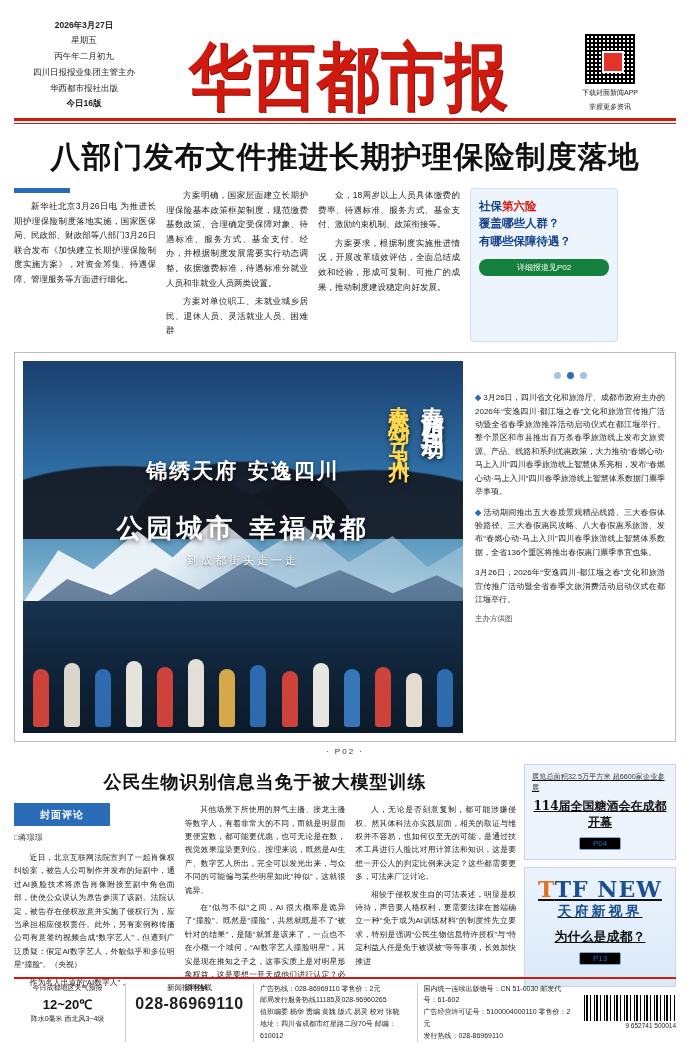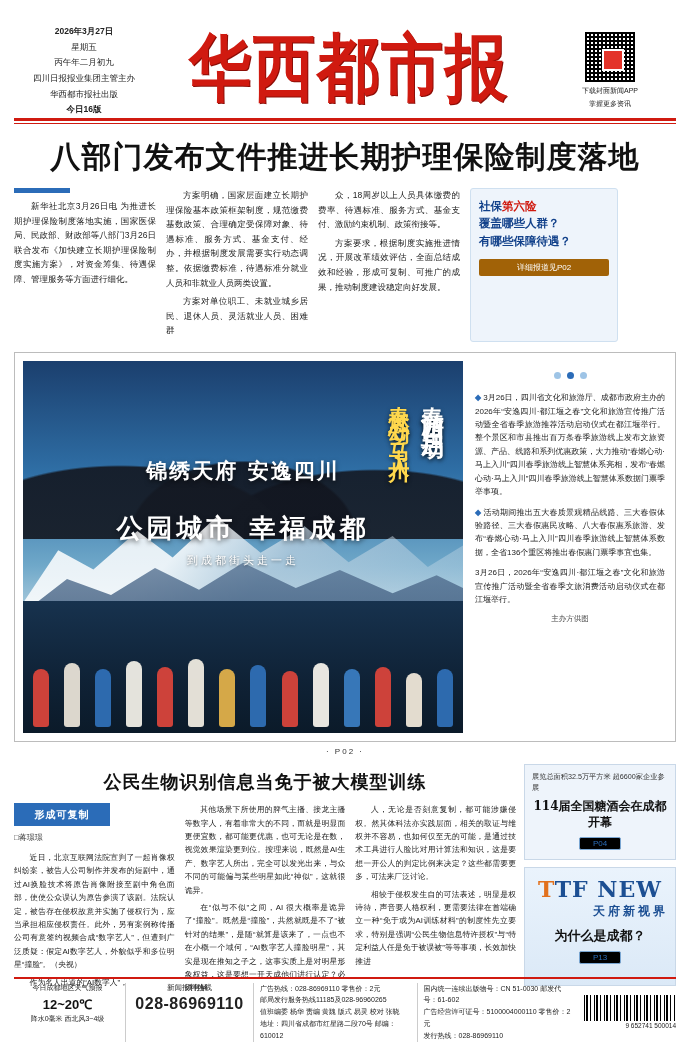--- a/index.html
+++ b/index.html
@@ -8,21 +8,21 @@
     width:690px; height:1050px;
     background:#ffffff;
     font-family:"Liberation Sans", sans-serif;
     color:#111;
     position:relative;
     overflow:hidden;
   }
   .page { width:690px; height:1050px; position:relative; padding:0 14px; }
 
   
-  .masthead { display:flex; align-items:center; padding-top:24px; height:112px; }
+  .masthead { display:flex; align-items:flex-end; padding-top:24px; height:112px; }
   .mh-left {
     width:140px; text-align:center; font-size:8.5px; line-height:1.85;
     color:#222; padding-top:6px;
   }
   .mh-left div { white-space:nowrap; }
   .mh-left .bold { font-weight:bold; }
   .mh-center { flex:1; display:flex; align-items:center; justify-content:center; }
   .logo {
     font-family:"DejaVu Serif", serif;
     font-weight:bold;
@@ -62,22 +62,22 @@
   .lead-col { width:142px; font-size:8.5px; line-height:1.72; text-align:justify; color:#222; }
   .lead-col p { margin:0 0 4px; text-indent:2em; }
   .bar { width:56px; height:5px; background:#2b6cb8; margin-bottom:6px; }
   .lead-box {
     width:148px; background:#eef4fb; border:1px solid #cfe0f0; border-radius:3px;
     padding:9px 8px; position:relative;
   }
   .lead-box .lb-title { font-size:11.5px; font-weight:bold; line-height:1.5; color:#11408a; font-family:"DejaVu Serif",serif;}
   .lead-box .lb-title .hl { color:#d01a10; }
   .lead-box .lb-btn {
-    margin-top:9px; background:#a16207; color:#fff; font-size:8px; text-align:center;
-    padding:3px 0; border-radius:2px;
+    margin-top:9px; background:#15803d; color:#fff; font-size:8px; text-align:center;
+    padding:3px 0; border-radius:8px;
   }
 
   
   .feature { margin-top:10px; border:1px solid #bcbcbc; padding:8px; display:flex; gap:8px; height:390px; background:#fff;}
   .photo { width:440px; position:relative; overflow:hidden; background:#0d2340; }
   .sky { position:absolute; inset:0; background:linear-gradient(180deg,#1b3f6e 0%,#2f6fa6 30%,#6fa8c9 55%,#b9d4e2 70%,#cfe0e8 100%); }
   .mtn {
     position:absolute; left:0; right:0; bottom:130px; height:120px;
     background:
       linear-gradient(135deg,rgba(255,255,255,0.85) 0 40%, rgba(190,210,225,0.7) 60%, rgba(255,255,255,0.2) 100%);
@@ -126,48 +126,48 @@
     font-family:"DejaVu Serif",serif; font-weight:bold; font-size:23px; color:#fff;
     letter-spacing:6px; text-shadow:0 2px 4px rgba(0,0,0,.6);
   }
   .f-right { flex:1; position:relative; padding:4px 2px 0 4px; }
   .dots { text-align:center; margin-bottom:8px; }
   .dots span { display:inline-block; width:7px; height:7px; border-radius:50%; background:#2b6cb8; margin:0 3px; }
   .dots span:nth-child(1){ background:#9ec4e6; }
   .dots span:nth-child(3){ background:#9ec4e6; }
   .f-item { font-size:8px; line-height:1.68; text-align:justify; color:#222; margin-bottom:7px; }
   .f-item .dia { color:#2b6cb8; font-weight:bold; margin-right:2px; }
-  .f-sign { text-align:center; font-size:7.5px; color:#444; margin-top:2px;}
+  .f-sign { text-align:left; font-size:7.5px; color:#444; margin-top:2px;}
 
   .pg-center { text-align:center; font-size:8px; color:#333; margin:5px 0 2px; letter-spacing:2px; }
 
   
   .lower { display:flex; gap:8px; margin-top:8px; }
   .lower-main { flex:1; }
   .sub-headline {
     text-align:center; font-family:"DejaVu Serif",serif; font-weight:bold;
     font-size:18px; letter-spacing:1px; margin:6px 0 9px;
   }
   .cols { display:flex; gap:10px; }
   .col { flex:1; font-size:7.8px; line-height:1.72; text-align:justify; color:#222; }
   .col p { margin:0 0 4px; text-indent:2em; }
   .tagbox { width:96px; background:#2b6cb8; color:#fff; text-align:center; font-size:10px;
      font-weight:bold; padding:3px 0; margin-bottom:5px; letter-spacing:1px;}
   .byline { font-size:8px; color:#333; margin-bottom:6px; }
 
-  .lower-side { width:152px; }
+  .lower-side { width:152px;text-decoration:underline; }
   .side-card { border:1px solid #c9d8e8; background:#eef4fb; padding:7px 7px 9px; margin-bottom:7px; text-align:center;}
   .side-kick { font-size:7.2px; color:#333; line-height:1.5; text-align:left;}
   .side-title { font-family:"DejaVu Serif",serif; font-weight:bold; font-size:12px; line-height:1.38; margin-top:4px; color:#111;}
   .side-btn { display:inline-block; min-width:42px; border:1px solid #7aa6d2; color:#2b6cb8;
      font-size:8px; padding:1px 8px; border-radius:2px; margin-top:6px; background:#000000;}
   .side-card2 { border:1px solid #c9d8e8; background:linear-gradient(180deg,#eaf3fc,#dbe9f7); padding:8px 7px 21px; text-align:center;}
   .tf-logo { font-family:"DejaVu Serif",serif; font-weight:bold; font-size:22px; color:#1c4f93; letter-spacing:1px;}
   .tf-logo .acc { color:#e2711d; }
-  .tf-sub { font-size:12px; color:#1c4f93; letter-spacing:3px; margin-top:1px; font-weight:bold;text-align:right;}
+  .tf-sub { font-size:14px; color:#1c4f93; letter-spacing:3px; margin-top:1px; font-weight:bold;}
   .tf-q { font-family:"DejaVu Serif",serif; font-weight:bold; font-size:13px; margin-top:7px;}
 
   
   .footer { position:absolute; left:14px; right:14px; bottom:8px; }
   .footer-rule { height:2px; background:#d01a10; }
   .footer-inner { display:flex; align-items:stretch; font-size:7px; color:#222; padding-top:4px; }
   .f-weather { width:112px; text-align:center; border-right:1px solid #ccc; padding-right:4px;}
   .f-weather .wt { font-size:7px; }
   .f-weather .temp { font-size:13px; font-weight:bold; color:#111; margin:2px 0 1px;}
   .f-hot { width:128px; text-align:center; border-right:1px solid #ccc; padding:0 4px;}
@@ -276,21 +276,21 @@
     </div>
   </div>
 
   <div class="pg-center">· P02 ·</div>
 
   <div class="lower">
     <div class="lower-main">
       <div class="sub-headline">公民生物识别信息当免于被大模型训练</div>
       <div class="cols">
         <div class="col">
-          <div class="tagbox">形成可复制</div>
+          <div class="tagbox">封面评论</div>
           <div class="byline">□蒋璟璟</div>
           <p>近日，北京互联网法院宣判了一起肖像权纠纷案，被告人公司制作并发布的短剧中，通过AI换脸技术将原告肖像附接至剧中角色面部，使使公众误认为原告参演了该剧。法院认定，被告存在侵权故意并实施了侵权行为，应当承担相应侵权责任。此外，另有案例称传播公司有意签约视频合成“数字艺人”，但遭到广泛质疑：假定AI数字艺人，外貌似乎和多位明星“撞脸”。（央视）</p>
           <p>作为名人出道的“AI数字人”，</p>
         </div>
         <div class="col">
           <p>其他场景下所使用的脾气主播、接龙主播等数字人，有着非常大的不同，而就是明显面更便宜数，都可能更优惠，也可无论是在数，视觉效果渲染更到位。按理来说，既然是AI生产、数字艺人所出，完全可以发光出来，与众不同的可能偏与某些明星如此“神似”，这就很诡异。</p>
           <p>在“似与不似”之间，AI 很大概率是诡异了“撞脸”。既然是“撞脸”，共然就既是不了“被针对的结果”，是随“就算是该来了，一点也不在小概一个域何，“AI数字艺人撞脸明星”，其实是现在推知之子之，这事实质上是对明星形象权益，这是要想一开天成他们进行认定？必须有解</p>
         </div>
         <div class="col">
           <p>人，无论是否刻意复制，都可能涉嫌侵权。然其体科法亦实践层面，相关的取证与维权并不容易，也如何仅至无的可能，是通过技术工具进行人脸比对用计算法和知识，这是要想一开公人的判定比例来决定？这些都需要更多，可法来厂泛讨论。</p>

